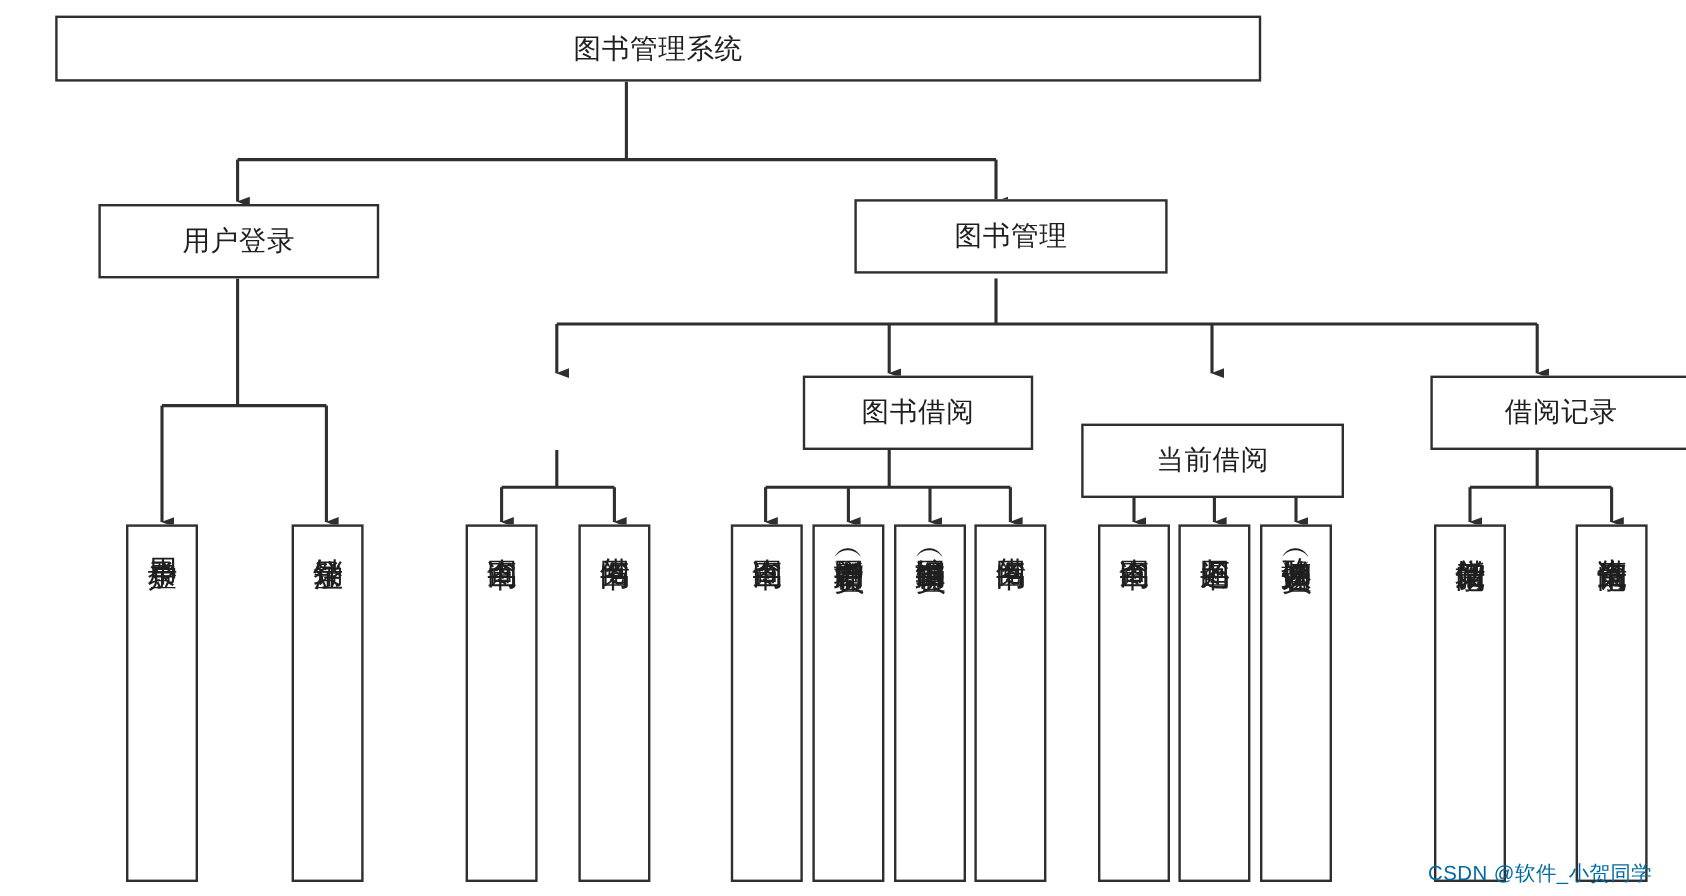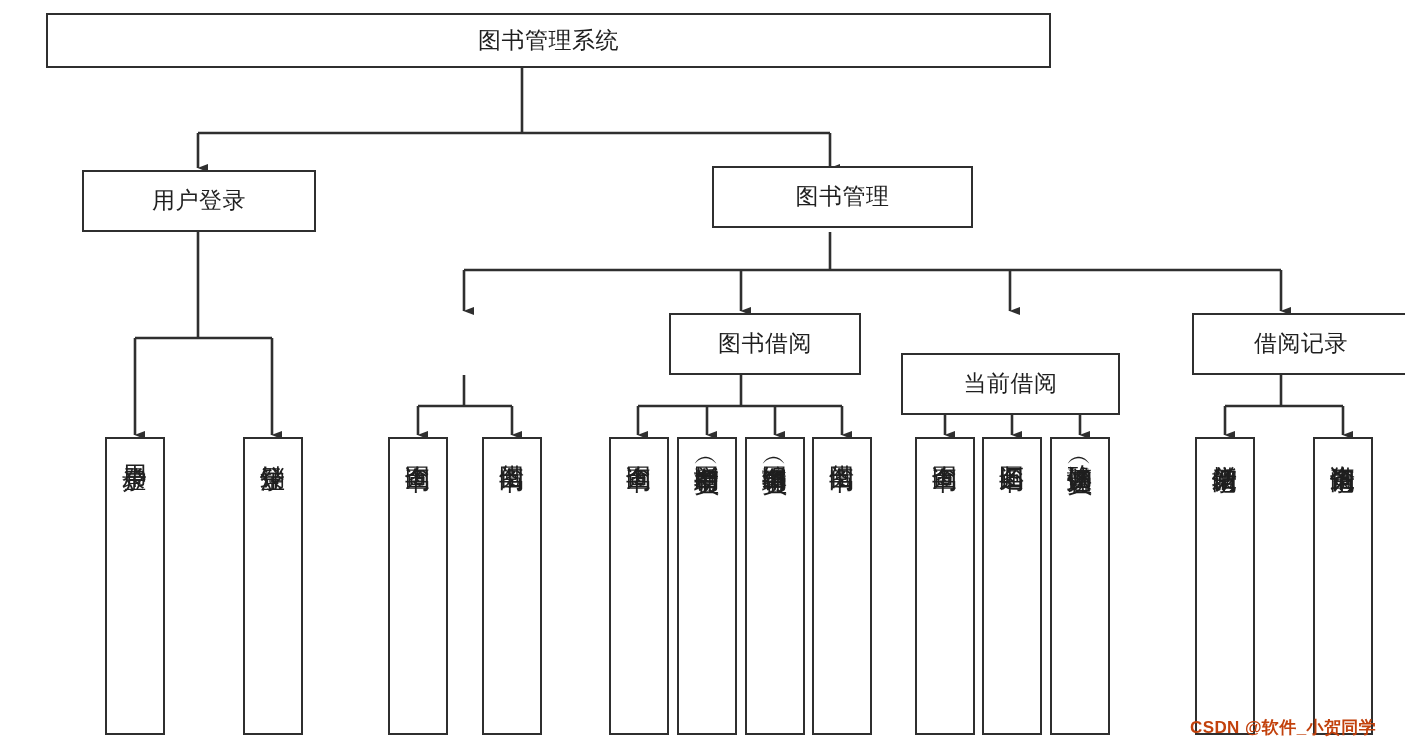--- a/index.html
+++ b/index.html
@@ -60,25 +60,24 @@
     font-size: 25px;
     line-height: 1.04;
     letter-spacing: 1px;
     white-space: normal;
   }
   #watermark {
     position: absolute;
     left: 1190px;
     top: 716px;
     font-size: 17px;
-    color: #c2410c;
+    color: #0369a1;
     letter-spacing: 0.4px;
     z-index: 5;
     white-space: nowrap;
-    font-weight: bold;
   }
 </style>
 </head>
 <body>
 
 <div id="diagram-root">
 
   <svg id="edge-layer" viewBox="0 0 1405 747" width="1405" height="747" xmlns="http://www.w3.org/2000/svg">
     <defs>
       <marker id="arrowhead" markerWidth="9" markerHeight="11" refX="4.5" refY="10.2" orient="auto" markerUnits="userSpaceOnUse">

